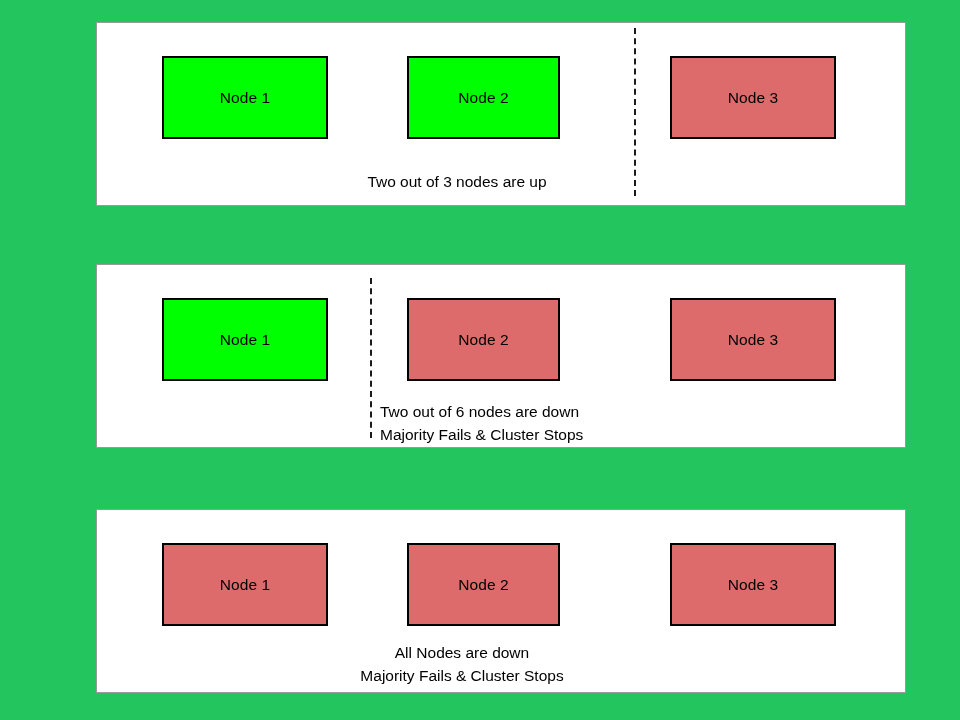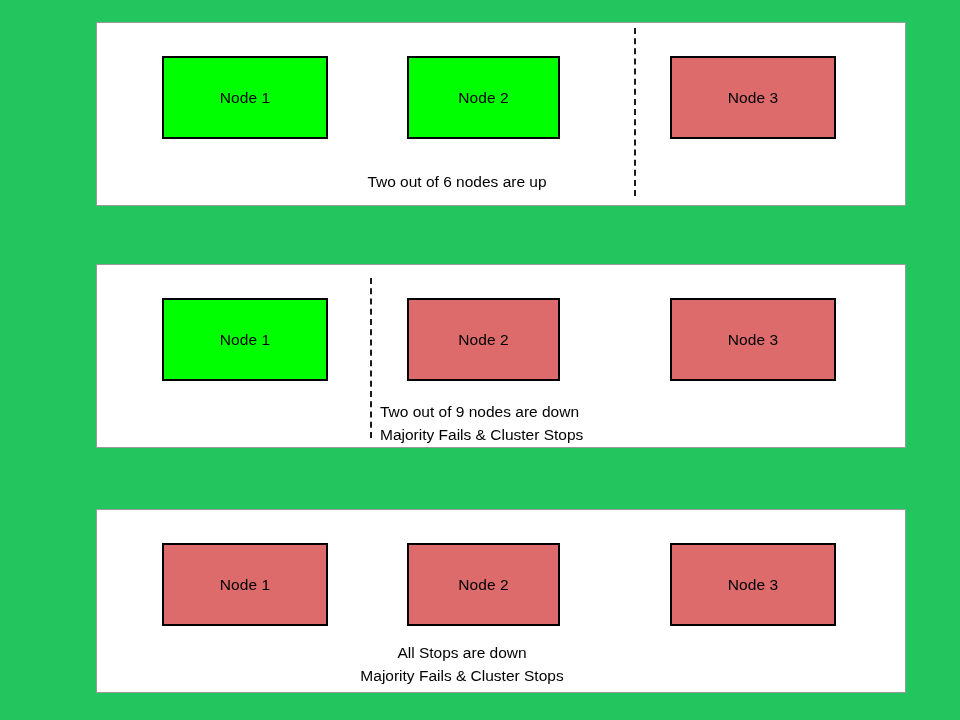--- a/index.html
+++ b/index.html
@@ -97,59 +97,59 @@
       <span class="node-label">Node 2</span>
     </div>
 
     <div class="node-box slot-3 state-down">
       <span class="node-label">Node 3</span>
     </div>
 
     <div class="divider" style="left:537px; top:5px; height:168px;"></div>
 
     <div class="caption caption-centered" style="left:180px; top:147px; width:360px;">
-      <span class="caption-line">Two out of 6 nodes are up</span>
+      <span class="caption-line">Two out of 3 nodes are up</span>
     </div>
   </div>
 
   <div class="panel" id="panel-2">
 
     <div class="node-box slot-1 state-up">
       <span class="node-label">Node 1</span>
     </div>
 
     <div class="node-box slot-2 state-down">
       <span class="node-label">Node 2</span>
     </div>
 
     <div class="node-box slot-3 state-down">
       <span class="node-label">Node 3</span>
     </div>
 
     <div class="divider" style="left:273px; top:13px; height:160px;"></div>
 
     <div class="caption caption-left" style="left:283px; top:135px; width:420px;">
-      <span class="caption-line">Two out of 9 nodes are down</span>
+      <span class="caption-line">Two out of 6 nodes are down</span>
       <span class="caption-line">Majority Fails &amp; Cluster Stops</span>
     </div>
   </div>
 
   <div class="panel" id="panel-3">
 
     <div class="node-box slot-1 state-down">
       <span class="node-label">Node 1</span>
     </div>
 
     <div class="node-box slot-2 state-down">
       <span class="node-label">Node 2</span>
     </div>
 
     <div class="node-box slot-3 state-down">
       <span class="node-label">Node 3</span>
     </div>
 
     <div class="caption caption-centered" style="left:185px; top:131px; width:360px;">
-      <span class="caption-line">All Stops are down</span>
+      <span class="caption-line">All Nodes are down</span>
       <span class="caption-line">Majority Fails &amp; Cluster Stops</span>
     </div>
   </div>
 
 </div>
 
 </body></html>

